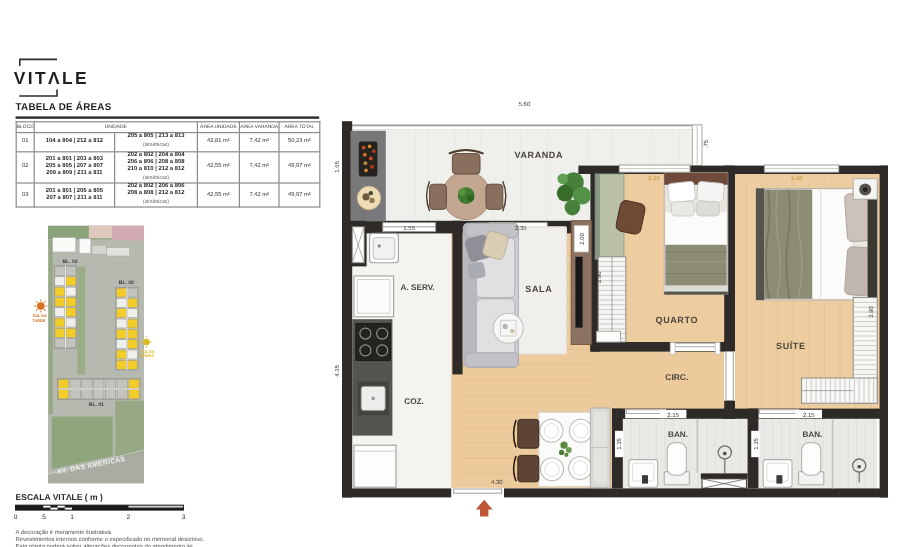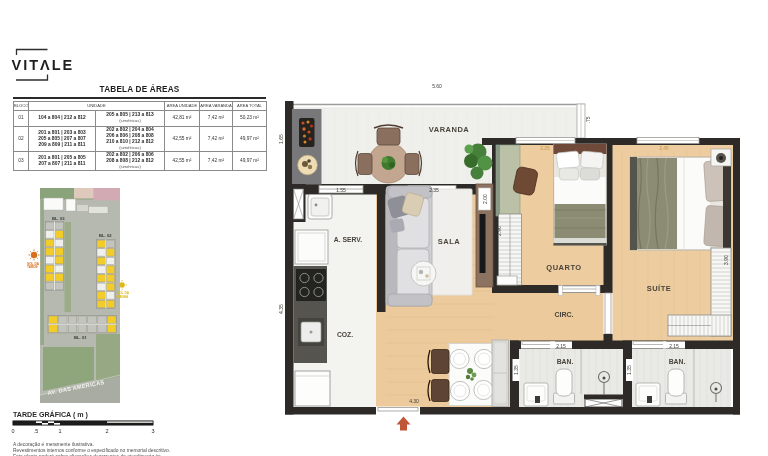--- a/index.html
+++ b/index.html
@@ -21,21 +21,21 @@
 </head>
 <body>
 <div id="page">
 
   <svg class="abs" style="left:8px;top:4px;" width="90" height="46" viewBox="0 0 90 46">
     <polyline points="8.5,13 8.5,7.5 39.5,7.5" fill="none" stroke="#2e2e2e" stroke-width="1.3"></polyline>
     <polyline points="39.5,32.5 39.5,38 8,38" fill="none" stroke="#2e2e2e" stroke-width="1.3"></polyline>
     <text x="3.5" y="28" font-size="14.5" font-weight="bold" fill="#1f1f1f" letter-spacing="2">VITΛLE</text>
   </svg>
 
-  <div class="abs" style="left:13px;top:47px;width:253px;text-align:center;font-size:8.2px;font-weight:bold;color:#1d1d1d;letter-spacing:0.2px;">TABELA DE ÁREAS</div>
+  <div class="abs" style="left:13px;top:47px;width:253px;font-size:8.2px;font-weight:bold;color:#1d1d1d;letter-spacing:0.2px;">TABELA DE ÁREAS</div>
 
   <div class="abs" style="left:13px;top:59px;width:253px;height:2px;background:#2a2a2a;"></div>
 
   <div class="abs" style="left:13px;top:62.5px;">
   <table id="tbl">
     <colgroup>
           <col style="width:15px">
           <col style="width:67px">
           <col style="width:69px">
           <col style="width:35px">
@@ -199,21 +199,21 @@
         <line x1="4" y1="0" x2="4" y2="1.3"></line>
           <line x1="4" y1="8.7" x2="4" y2="10"></line>
         <line x1="-1" y1="5" x2="0.3" y2="5"></line>
           <line x1="7.7" y1="5" x2="9" y2="5"></line>
       </g>
       <text x="-1" y="14" font-size="3.2" font-weight="bold" fill="#ddb91e">SOL DA</text>
       <text x="-1.5" y="17.7" font-size="3.2" font-weight="bold" fill="#ddb91e">MANHÃ</text>
     </g>
   </svg>
 
-  <div class="abs" style="left:13px;top:373px;font-size:7.1px;font-weight:bold;color:#2a2a2a;">TARDE GRÁFICA ( m )</div>
+  <div class="abs" style="left:13px;top:373px;font-size:7.1px;font-weight:bold;color:#2a2a2a;">ESCALA VITΛLE ( m )</div>
 
   <svg class="abs" style="left:11px;top:381px;" width="148" height="16" viewBox="0 0 148 16">
     <g>
     <rect x="2" y="2" width="140" height="4" fill="#1c1c1c" stroke="#1c1c1c" stroke-width="0.6"></rect>
     <rect x="25" y="2" width="6" height="2" fill="#ffffff"></rect>
     <rect x="31" y="4" width="6" height="2" fill="#ffffff"></rect>
     <rect x="37" y="2" width="6" height="2" fill="#ffffff"></rect>
     <rect x="43" y="4" width="6" height="2" fill="#ffffff"></rect>
     <rect x="96" y="2" width="46" height="2" fill="#cfcfcb"></rect>
     <rect x="2" y="2" width="140" height="4" fill="none" stroke="#1c1c1c" stroke-width="0.7"></rect>

